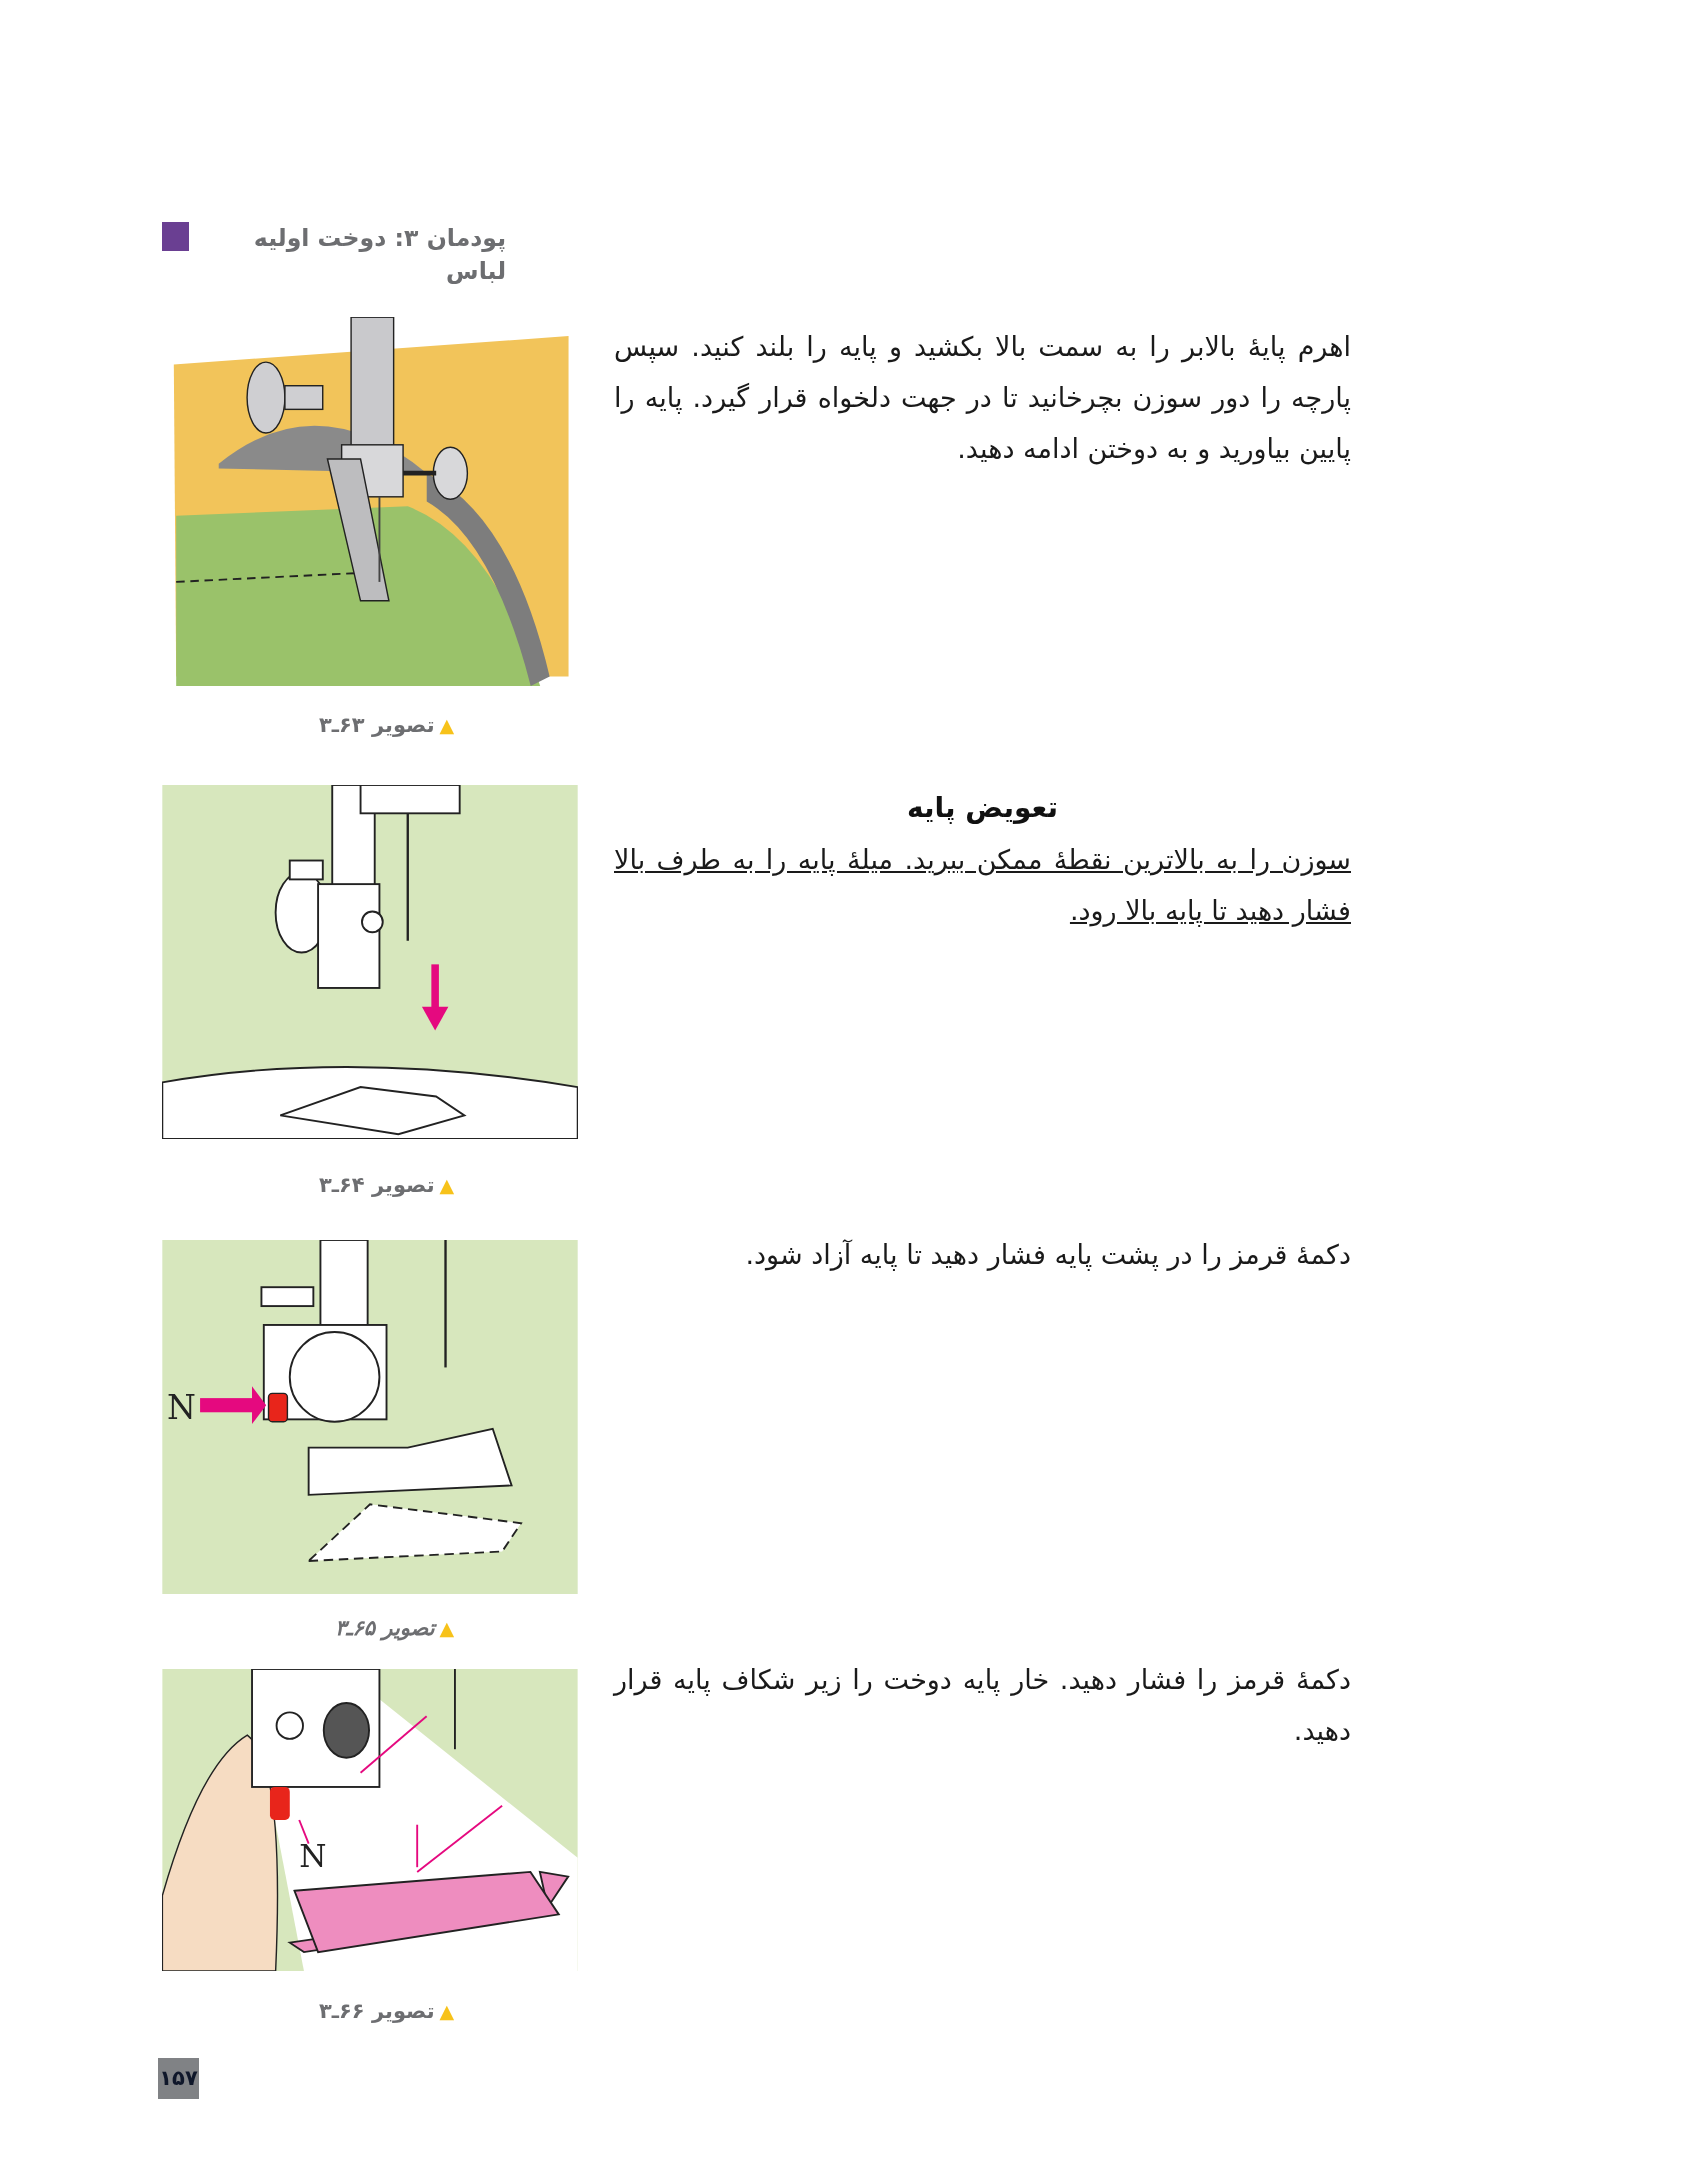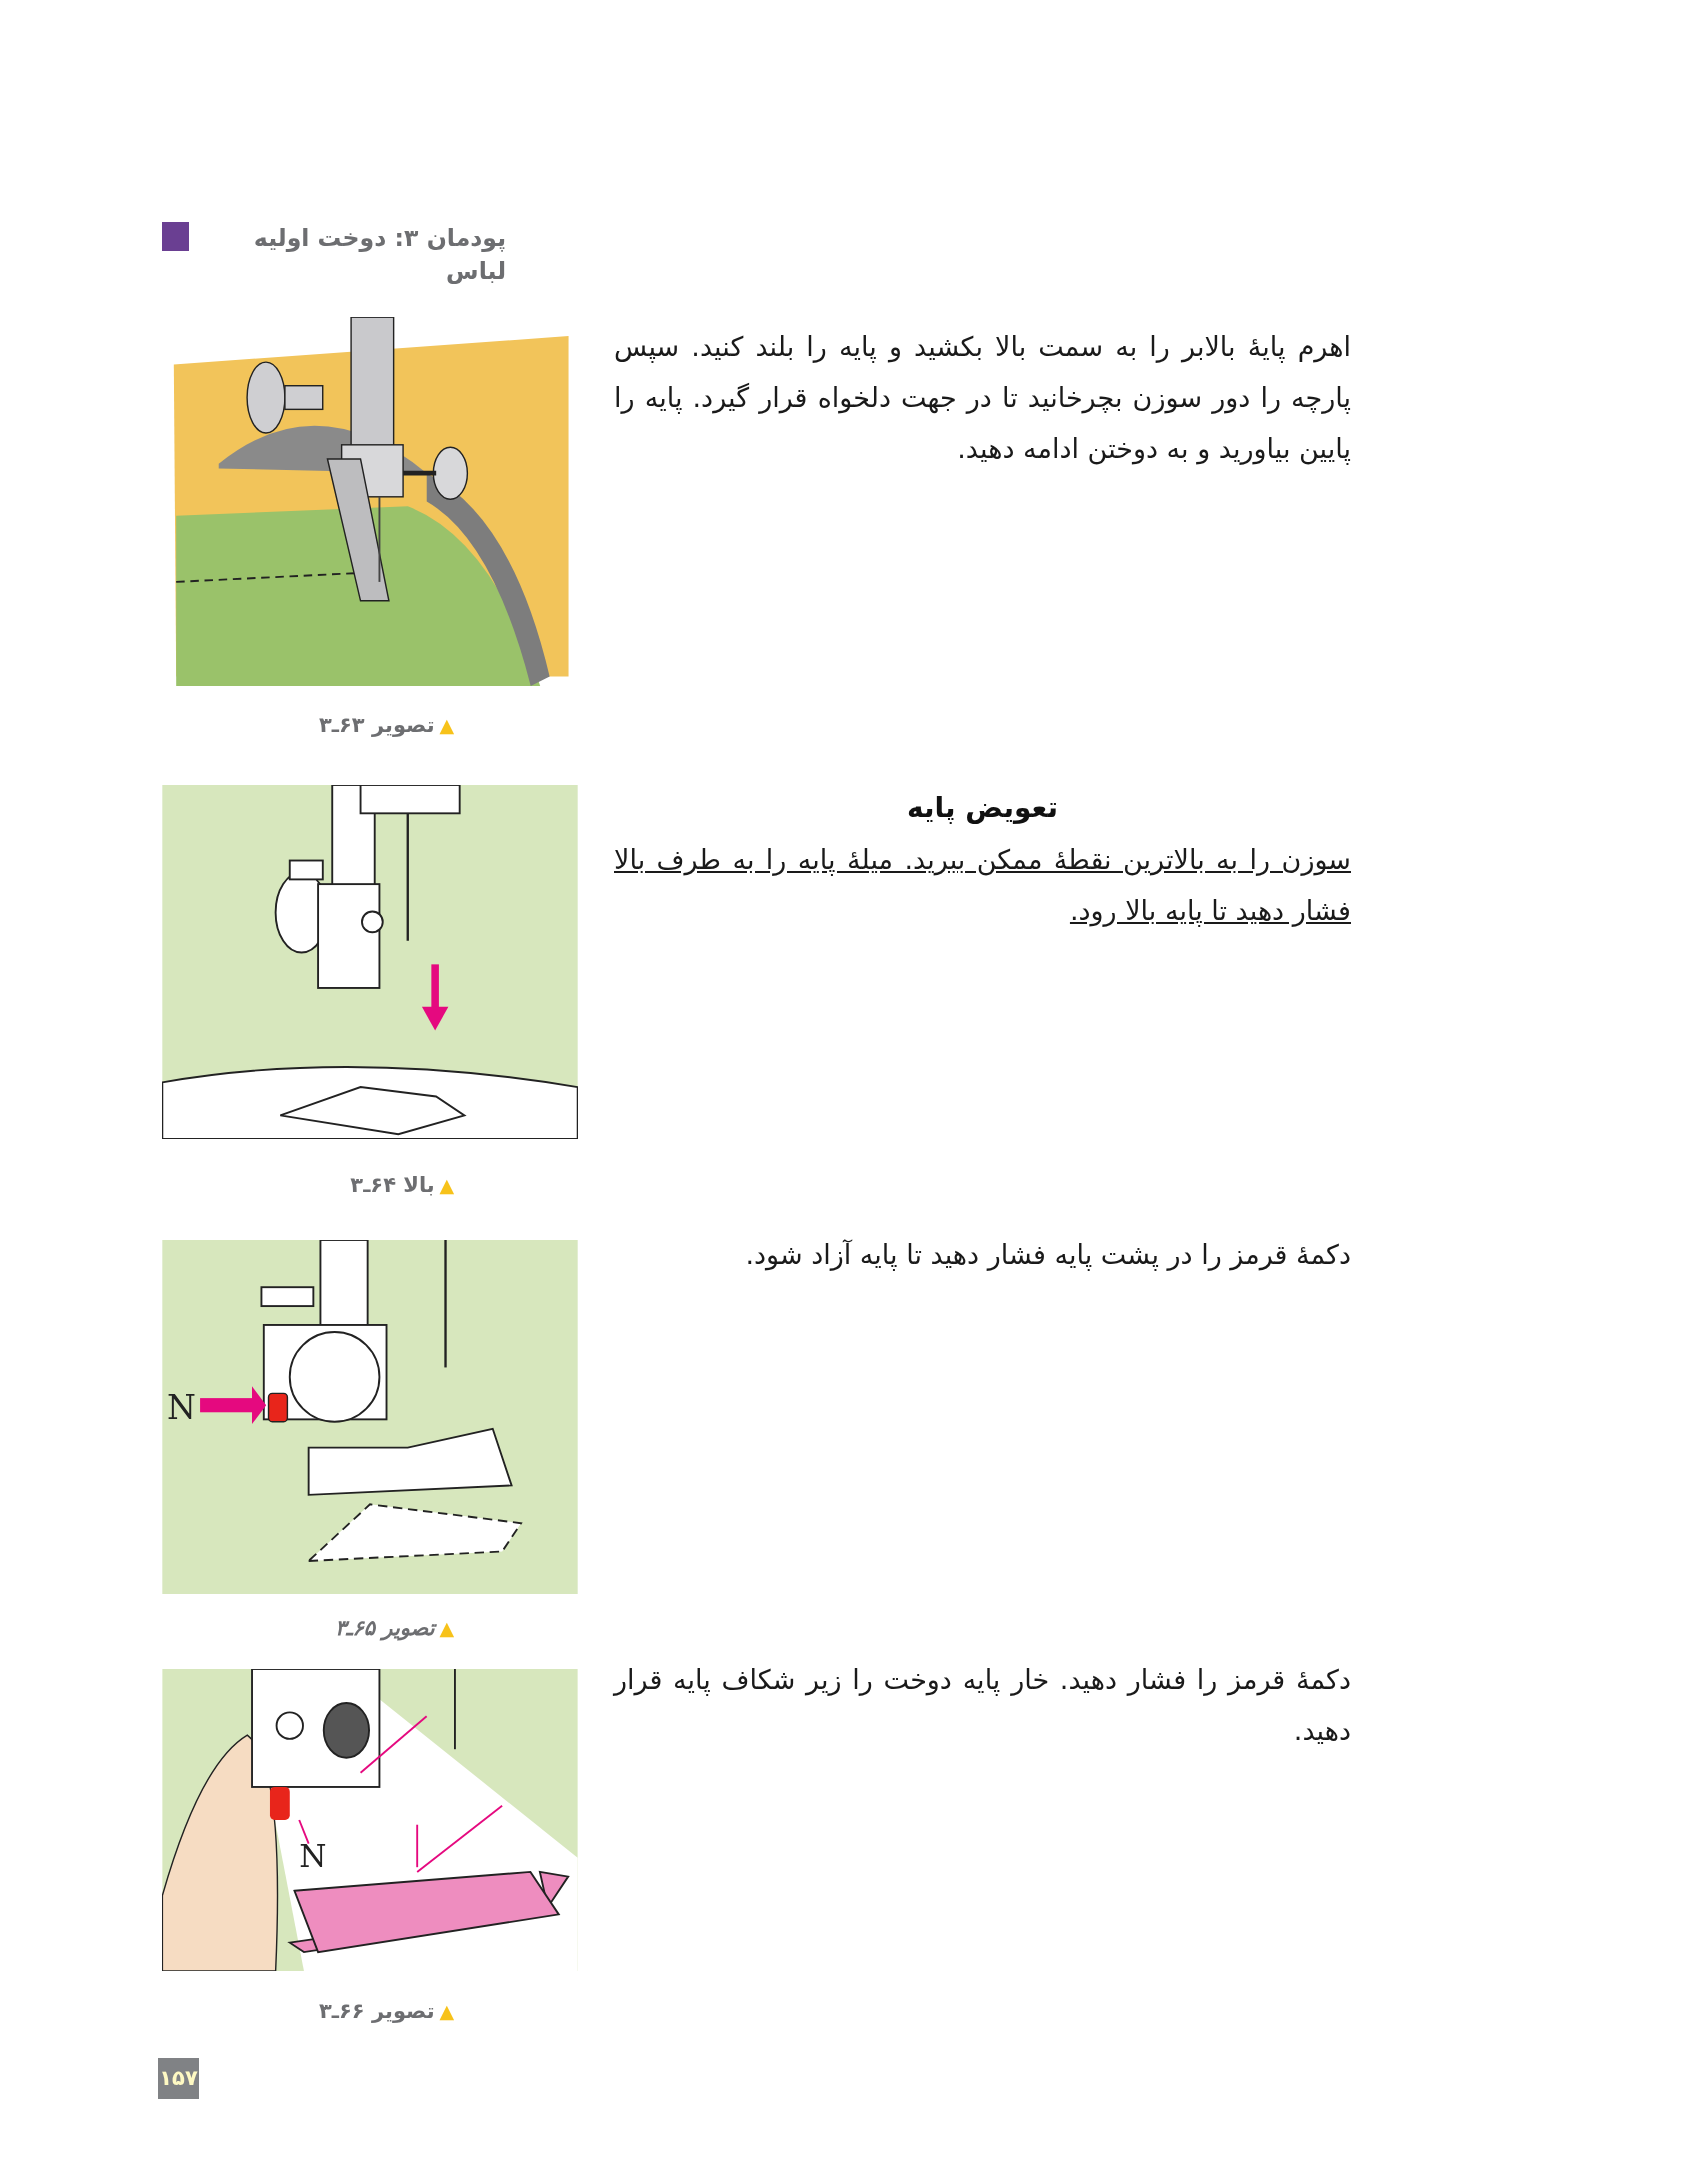--- a/index.html
+++ b/index.html
@@ -20,21 +20,21 @@
 
   
   .fig { left:162px; width:416px; overflow:hidden; }
   .fig svg { width:100%; height:100%; display:block; }
 
   .caption { left:284px; width:170px; height:33px; direction:rtl; text-align:right;
              font-size:21px; font-weight:bold; color:#6d6e71; line-height:33px; }
   .caption .tri { color:#f7c21a; font-size:19px; margin-left:4.7px; }
 
   .pagenum { left:158px; top:2058px; width:41px; height:41px; background:#808285;
-             color:#fef9c3; font-size:21px; font-weight:bold; text-align:center; line-height:41px; }
+             color:#0f172a; font-size:21px; font-weight:bold; text-align:center; line-height:41px; }
 </style>
 </head>
 <body>
 
 <div class="abs hdr-square"></div>
 <div class="abs hdr-title">پودمان ۳: دوخت اولیه لباس</div>
 
 <div class="abs para" style="top:321px;">اهرم پایۀ بالابر را به سمت بالا بکشید و پایه را بلند کنید. سپس پارچه را دور سوزن بچرخانید تا در جهت دلخواه قرار گیرد. پایه را پایین بیاورید و به دوختن ادامه دهید.</div>
 
 <div class="abs fig" style="top:317px;height:388px;">
@@ -72,21 +72,21 @@
     <ellipse cx="295" cy="270" rx="55" ry="85" fill="#fff" stroke="#222" stroke-width="4"></ellipse>
     <rect x="270" y="160" width="70" height="40" fill="#fff" stroke="#222" stroke-width="4"></rect>
     <rect x="330" y="210" width="130" height="220" fill="#fff" stroke="#222" stroke-width="4"></rect>
     <circle cx="445" cy="290" r="22" fill="#fff" stroke="#222" stroke-width="4"></circle>
     <path d="M250 700 L420 640 L580 660 L640 700 L500 740 Z" fill="#fff" stroke="#222" stroke-width="4"></path>
     <line x1="578" y1="380" x2="578" y2="480" stroke="#e5097f" stroke-width="16"></line>
     <polygon points="550,470 606,470 578,520" fill="#e5097f"></polygon>
   </svg>
 </div>
 <div class="abs caption" style="top:1169px;">
-  <span class="tri">▲</span><span>بالا ۶۴ـ۳</span>
+  <span class="tri">▲</span><span>تصویر ۶۴ـ۳</span>
 </div>
 
 <div class="abs para" style="top:1229px;">دکمۀ قرمز را در پشت پایه فشار دهید تا پایه آزاد شود.</div>
 
 <div class="abs fig" style="top:1240px;height:354px;">
   <svg viewBox="0 0 880 750">
     <rect x="0" y="0" width="880" height="750" fill="#d7e7bd"></rect>
     <rect x="335" y="0" width="100" height="200" fill="#fff" stroke="#222" stroke-width="4"></rect>
     <rect x="210" y="100" width="110" height="40" fill="#fff" stroke="#222" stroke-width="4"></rect>
     <rect x="215" y="180" width="260" height="200" fill="#fff" stroke="#222" stroke-width="4"></rect>

